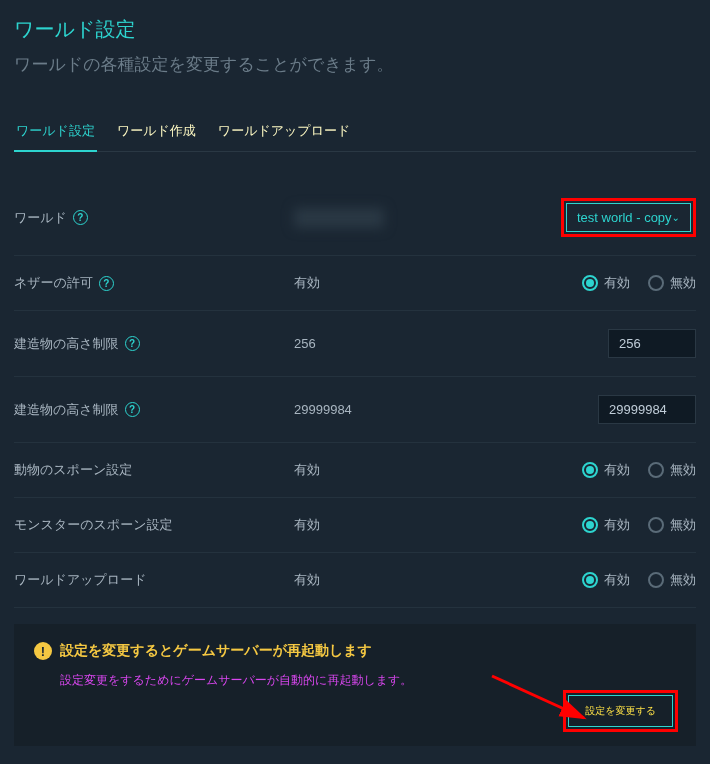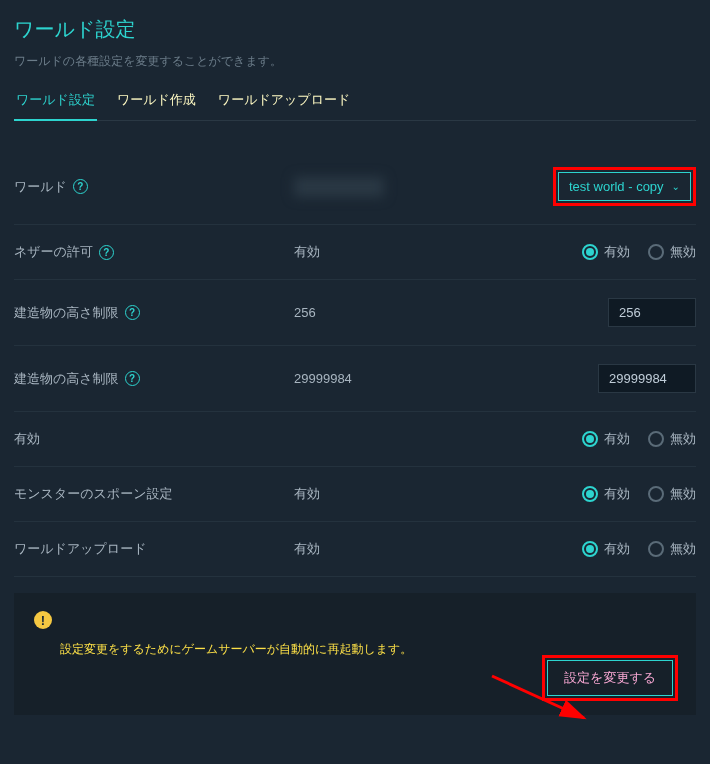--- a/index.html
+++ b/index.html
@@ -15,22 +15,22 @@
   overflow: hidden;
 }
 .page-title {
   color: #2dd4cf;
   font-size: 20px;
   font-weight: 400;
   margin-bottom: 10px;
 }
 .page-desc {
   color: #6b7c89;
-  font-size: 12px;
-  margin-bottom: 13px;
+  font-size: 17px;
+  margin-bottom: 38px;
 }
 .tabs {
   display: flex;
   gap: 18px;
   border-bottom: 1px solid #2a3844;
   margin-bottom: 28px;
 }
 .tab {
   padding: 8px 2px 10px 2px;
   color: #fef9c3;
@@ -85,21 +85,20 @@
 .blurred {
   filter: blur(6px);
   background: #2a3844;
   width: 90px;
   height: 20px;
   border-radius: 2px;
 }
 .dropdown {
   display: flex;
   align-items: center;
-  gap: 8px;
   border: 1px solid #2dd4cf;
   padding: 6px 10px;
   color: #2dd4cf;
   font-size: 13px;
   cursor: pointer;
   background: transparent;
 }
 .dropdown .chev {
   font-size: 10px;
 }
@@ -168,36 +167,36 @@
   background: #f5c842;
   border-radius: 50%;
   color: #1a2632;
   display: flex;
   align-items: center;
   justify-content: center;
   font-size: 13px;
   font-weight: bold;
 }
 .warning-text {
-  color: #fde047;
+  color: #d946ef;
   font-size: 12px;
   line-height: 1.7;
   margin-left: 26px;
 }
 .submit-wrap {
   position: absolute;
   bottom: 14px;
   right: 18px;
 }
 .submit-btn {
   border: 1px solid #2dd4cf;
-  color: #f9a8d4;
+  color: #fde047;
   background: transparent;
   padding: 8px 16px;
-  font-size: 13px;
+  font-size: 10px;
   cursor: pointer;
 }
 .arrow-svg {
   position: absolute;
   bottom: 32px;
   left: 488px;
   pointer-events: none;
 }
 </style>
 </head>
@@ -268,20 +267,23 @@
     <span>建造物の高さ制限</span>
     <span class="help-icon">?</span>
   </div>
   <div class="row-current">29999984</div>
   <div class="row-control">
     <input class="num-input wide" value="29999984" style="">
   </div>
 </div>
 
 <div class="row">
+  <div class="row-label">
+    <span>動物のスポーン設定</span>
+  </div>
   <div class="row-current">有効</div>
   <div class="row-control">
     <div class="radio-group">
       <label class="radio">
         <span class="radio-circle">
             <span class="dot"></span>
           </span>
         <span>有効</span>
       </label>
       <label class="radio">
@@ -330,20 +332,21 @@
         <span class="radio-circle off"></span>
         <span>無効</span>
       </label>
     </div>
   </div>
 </div>
 
 <div class="warning-box">
   <div class="warning-title">
     <span class="warn-icon">!</span>
+    <span>設定を変更するとゲームサーバーが再起動します</span>
   </div>
   <div class="warning-text">
     <div>設定変更をするためにゲームサーバーが自動的に再起動します。</div>
   </div>
   <div class="submit-wrap">
     <span class="highlight-red">
       <button class="submit-btn">設定を変更する</button>
     </span>
   </div>
 </div>

